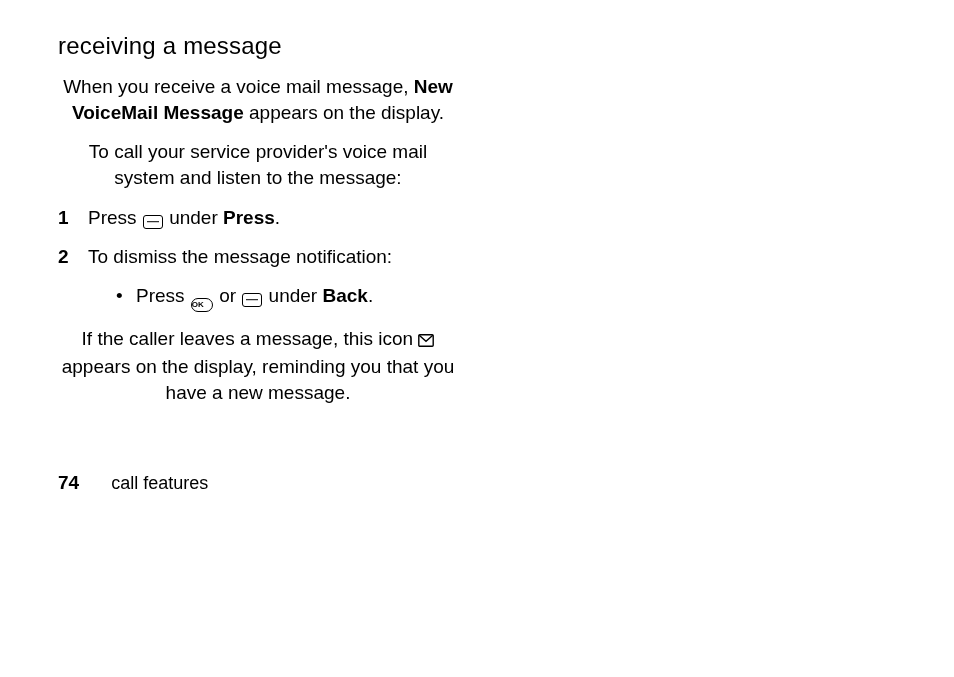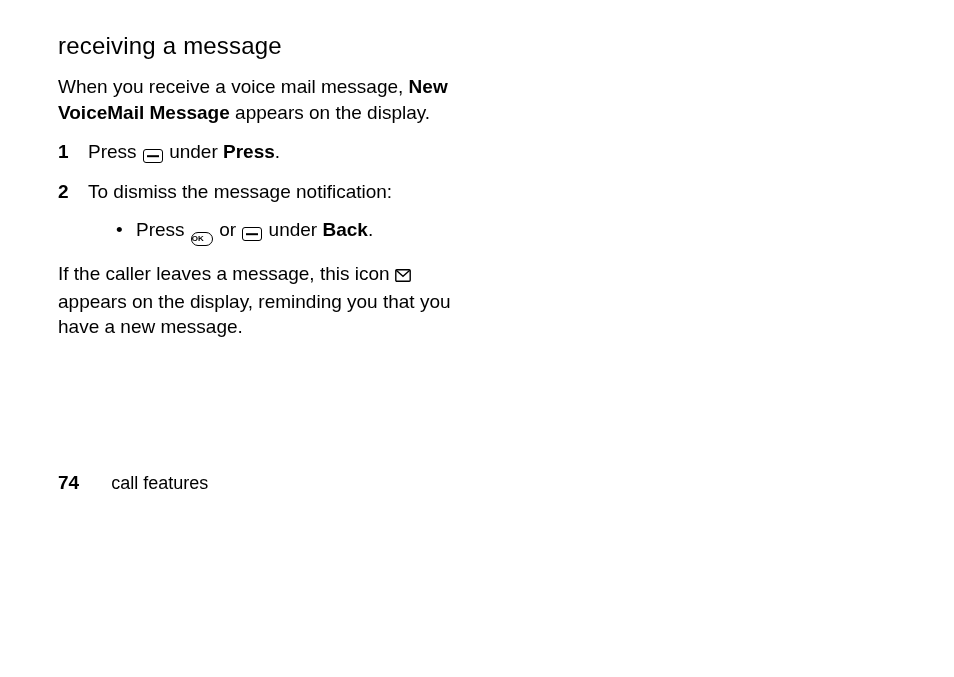--- a/index.html
+++ b/index.html
@@ -26,20 +26,21 @@
     font-size: 24px;
     font-weight: 400;
     margin: 0 0 14px 0;
     letter-spacing: 0.2px;
   }
   p.body {
     font-size: 19px;
     line-height: 1.35;
     margin: 0 0 14px 0;
     font-weight: 300;
+    text-align: center;
   }
   .cond {
     font-family: "Arial Narrow", "Helvetica Neue", Arial, sans-serif;
     font-stretch: condensed;
     font-weight: 700;
     letter-spacing: 0;
   }
   ol.steps {
     list-style: none;
     margin: 0 0 14px 0;
@@ -149,20 +150,21 @@
 
 <div class="page">
   <div class="col">
 
     <h2 class="section-heading">receiving a message</h2>
 
     <p class="body">
       <span>When you receive a voice mail message, </span><span class="cond">New VoiceMail Message</span><span> appears on the display.</span>
     </p>
 
+    <p class="body">To call your service provider's voice mail system and listen to the message:</p>
 
     <ol class="steps">
       <li>
         <span>Press </span><span class="key"><span class="key-rect dash"></span></span><span> under </span><span class="cond">Press</span><span>.</span>
       </li>
       <li>
         <span>To dismiss the message notification:</span>
         <ul class="sub">
           <li>
             <span>Press </span><span class="key"><span class="key-ok">OK</span></span><span> or </span><span class="key"><span class="key-rect dash"></span></span><span> under </span><span class="cond">Back</span><span>.</span>

